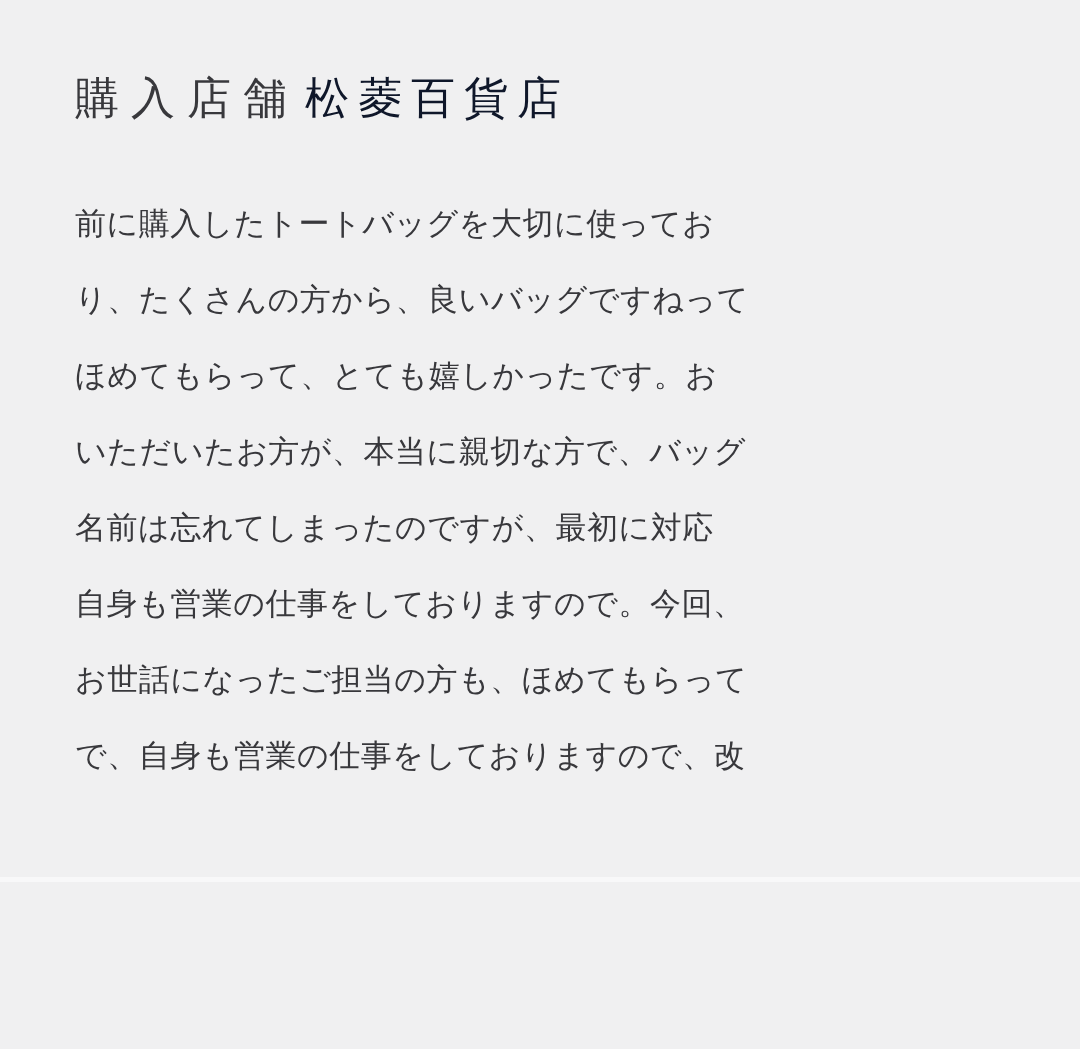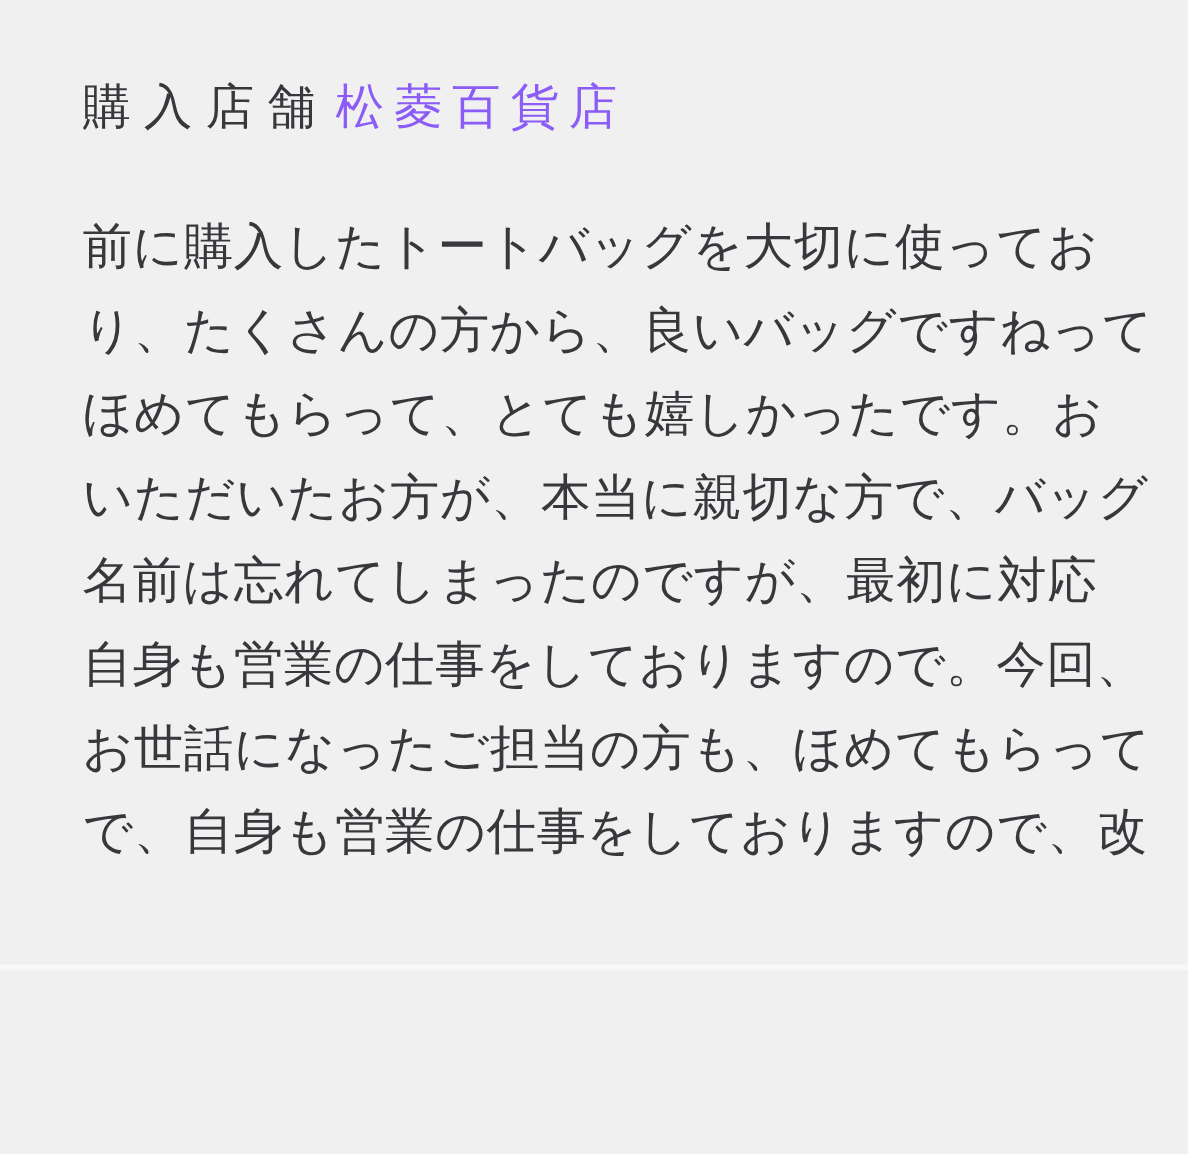--- a/index.html
+++ b/index.html
@@ -27,29 +27,29 @@
     line-height: 52px;
     font-size: 44px;
     letter-spacing: 12px;
     white-space: nowrap;
   }
   .store-label {
     color: #38383c;
   }
   .store-link {
     margin-left: 6px;
-    color: #8b5cf6;
+    color: #0f172a;
     text-decoration: none;
     cursor: pointer;
     letter-spacing: 9px;
     text-align: center;
   }
   .review-body {
     margin-top: 62px;
-    font-size: 45px;
+    font-size: 31px;
     color: #38383c;
     letter-spacing: 0.5px;
   }
   .review-line {
     line-height: 76px;
     height: 76px;
     white-space: nowrap;
     overflow: visible;
   }
   .bottom-strip {

